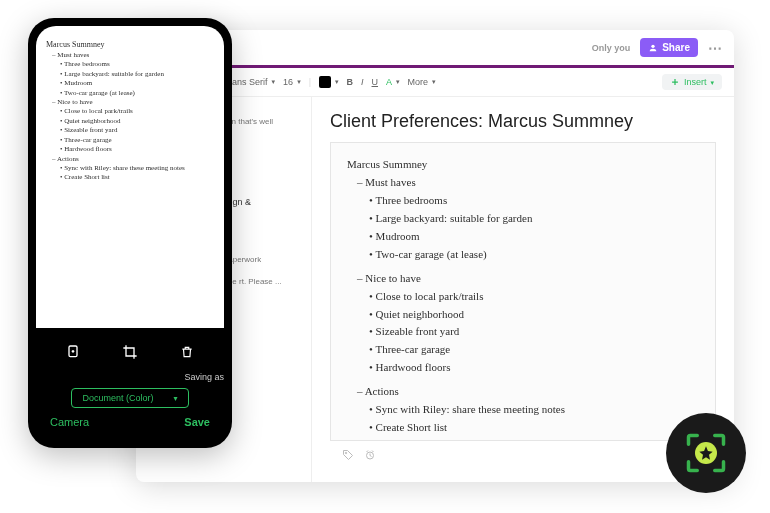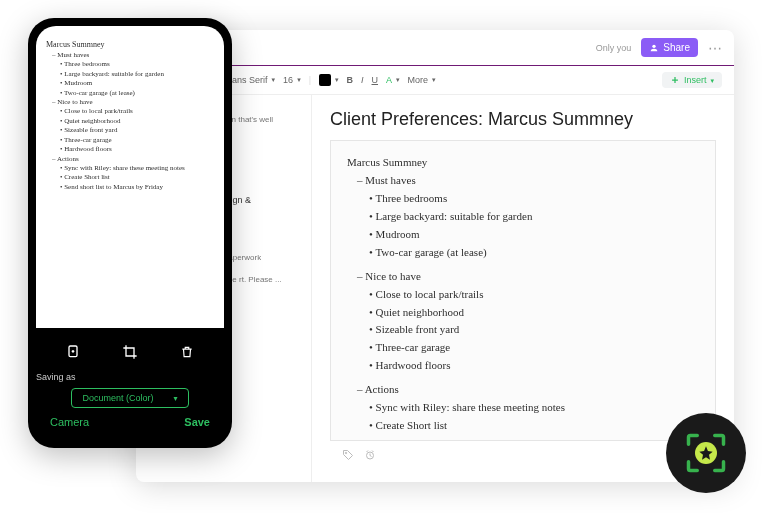--- a/index.html
+++ b/index.html
@@ -57,21 +57,21 @@
     justify-content: space-around;
     padding: 4px 8px 10px;
   }
   .phone-icons .ico {
     width: 20px; height: 20px;
     display: inline-flex; align-items:center; justify-content:center;
     color: #fff;
     cursor: pointer;
   }
   .saving-label {
-    text-align: left;
+    text-align: right;
     font-size: 9px;
     color: #ccc;
     margin-bottom: 6px;
   }
   .mode-pill {
     margin: 0 auto 8px;
     width: fit-content;
     border: 1px solid #2dbe60;
     color: #2dbe60;
     border-radius: 4px;
@@ -105,21 +105,22 @@
     flex-direction: column;
     font-size: 10px;
     color: #555;
     overflow: hidden;
   }
   .topbar {
     display: flex;
     align-items: center;
     justify-content: space-between;
     padding: 8px 12px;
-    border-bottom: 1px solid #701a75;
+    border-bottom: 3px solid #701a75;
+    font-weight: bold;
   }
   .topbar-left { display:flex; gap:10px; align-items:center; color:#999;}
   .topbar-left .tl-icon { width:14px; height:14px; display:inline-flex; align-items:center; justify-content:center;}
   .topbar-right { display:flex; gap:10px; align-items:center;}
   .only-you { color:#999; font-size:9px;}
   .share-btn {
     background:#8b5cf6;
     color:#fff;
     border-radius:4px;
     padding:4px 8px;
@@ -287,21 +288,20 @@
       <p class="l2">• <span>Two-car garage (at lease)</span></p>
       <p class="l1">– <span>Nice to have</span></p>
       <p class="l2">• <span>Close to local park/trails</span></p>
       <p class="l2">• <span>Quiet neighborhood</span></p>
       <p class="l2">• <span>Sizeable front yard</span></p>
       <p class="l2">• <span>Three-car garage</span></p>
       <p class="l2">• <span>Hardwood floors</span></p>
       <p class="l1">– <span>Actions</span></p>
       <p class="l2">• <span>Sync with Riley: share these meeting notes</span></p>
       <p class="l2">• <span>Create Short list</span></p>
-      <p class="l2">• <span>Send short list to Marcus by Friday</span></p>
     </div>
     <div class="phone-controls">
       <div class="phone-icons">
         <span class="ico">
           <svg width="16" height="16" viewBox="0 0 24 24" fill="none" stroke="#fff" stroke-width="2">
               <rect x="6" y="3" width="12" height="16" rx="2"></rect>
               <path d="M10 11h4M12 9v4"></path>
             </svg>
         </span>
         <span class="ico">

